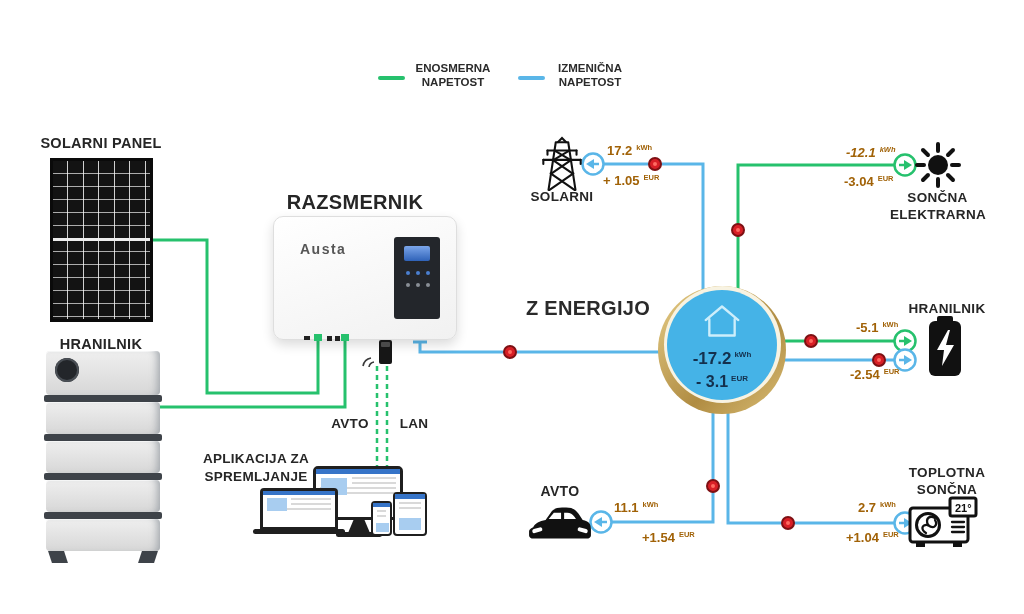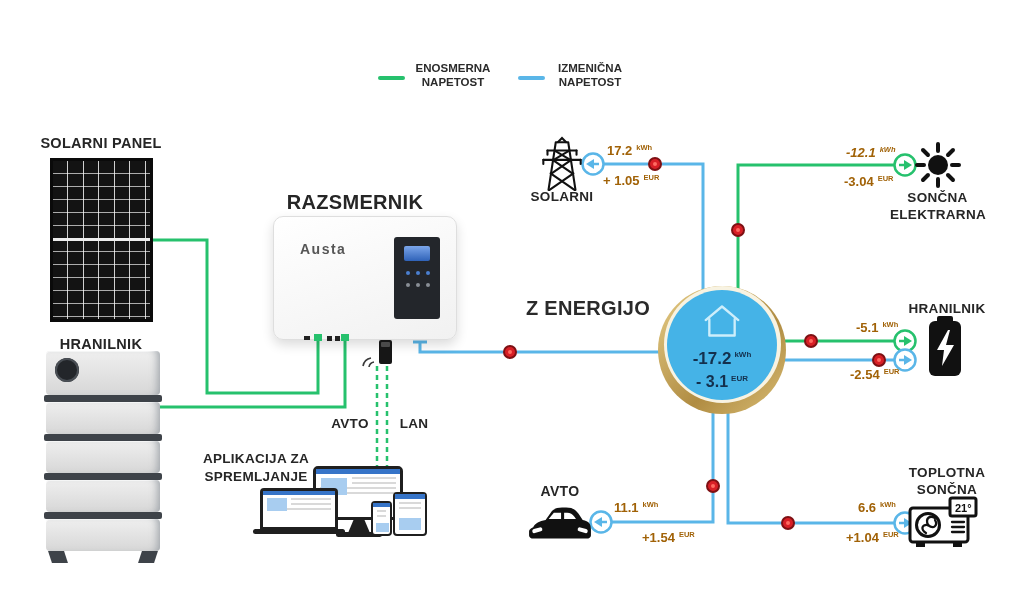--- a/index.html
+++ b/index.html
@@ -337,21 +337,21 @@
       <path d="M20,29 C17,22 22,19 27,22"></path>
       <path d="M20,29 C13,28 13,34 18,37"></path>
       <path d="M20,29 C26,34 30,29 27,24"></path>
       <path d="M44,26 h12 M44,31 h12 M44,36 h12"></path>
     </g>
     <rect x="42" y="2" width="26" height="18" rx="2" fill="#fff" stroke="#111" stroke-width="3"></rect>
     <text x="47" y="16" font-size="11" font-weight="bold" fill="#111" font-family="Liberation Sans, sans-serif">21°</text>
     <rect x="8" y="46" width="9" height="5" fill="#111"></rect>
     <rect x="45" y="46" width="9" height="5" fill="#111"></rect>
   </svg>
-  <div class="abs val" style="left:858px;top:500px;"><span>6.6</span><sup>kWh</sup></div>
+  <div class="abs val" style="left:858px;top:500px;"><span>2.7</span><sup>kWh</sup></div>
   <div class="abs val" style="left:846px;top:530px;"><span>+1.04</span><sup>EUR</sup></div>
 
   <div class="abs lbl z2" style="left:527px;top:483px;width:66px;font-size:14px;">AVTO</div>
   <svg class="abs z2" style="left:527px;top:500px;" width="66" height="46" viewBox="0 0 64 44">
     <path fill="#111" d="M6,26 C8,22 12,20 18,19 L23,12 C25,8.5 29,7 34,7 L38,7 C44,7 47,9 50,13 L54,19 C60,20 62,23 62,28 L62,34 C62,36 60,37 58,37 L6,37 C4,37 2,36 2,34 L2,30 C2,28 4,27 6,26 Z"></path>
     <path d="M26,12 L33,12 L33,18 L21,18 Z" fill="#fff"></path>
     <path d="M36,12 L39,12 C42,12 44,13 46,16 L47.5,18 L36,18 Z" fill="#fff"></path>
     <rect x="5" y="27" width="10" height="4" rx="2" fill="#fff" transform="rotate(-16 10 29)"></rect>
     <rect x="49" y="27" width="10" height="4" rx="2" fill="#fff" transform="rotate(16 54 29)"></rect>
   </svg>

